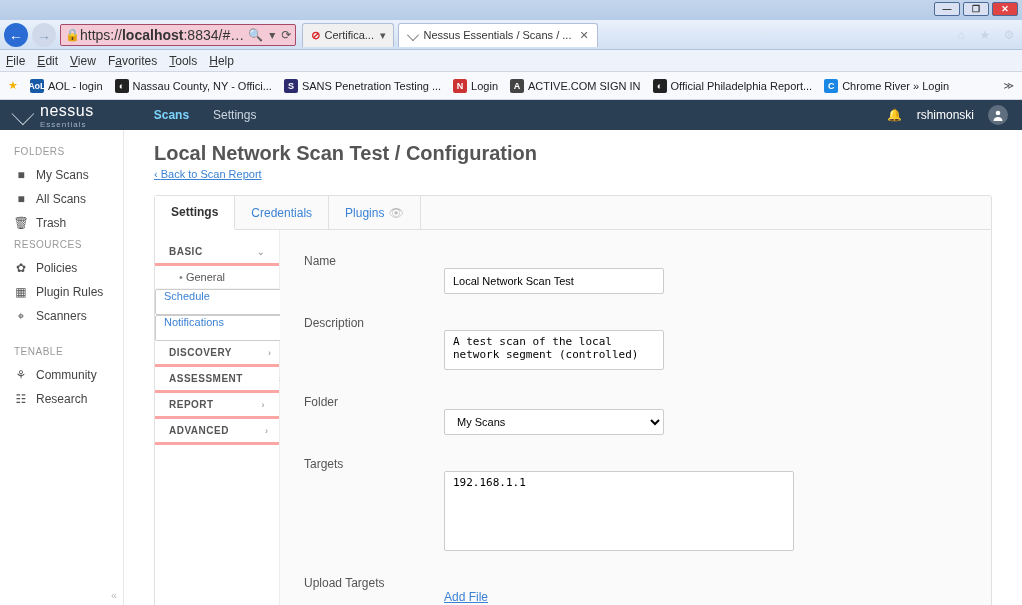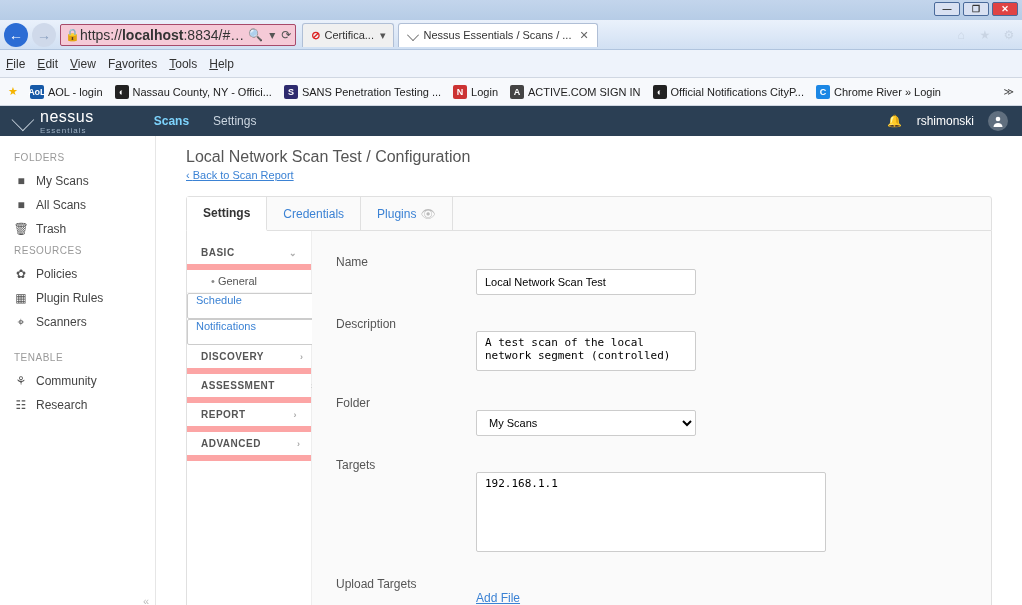--- a/index.html
+++ b/index.html
@@ -25,21 +25,21 @@
 .tab-strip { display:flex; gap:4px; align-items:center; flex:1; }
 .browser-tab { height:24px; background:#fff; border:1px solid #b0bfd6; border-bottom:none; border-radius:3px 3px 0 0; padding:0 8px; display:flex; align-items:center; gap:4px; font-size:11px; }
 .browser-tab.cert { background:#f0f0f0; }
 .cert-x { color:#d22; font-weight:bold; }
 .tab-close { color:#666; font-size:11px; margin-left:4px; }
 .nessus-glyph { width:12px;height:12px;border:1.5px solid #555;border-top:none;border-right:none;transform:rotate(-45deg) scale(0.7); }
 .tool-icons { display:flex; gap:6px; margin-left:auto; color:#fff; }
 .tool-icons span { width:18px;height:18px; display:flex;align-items:center;justify-content:center; color:#c9d4e3; }
 
 
-.menu-bar { height:28px; background:#eef3fb; border-bottom:1px solid #d0d7e2; display:flex; align-items:center; padding:0 6px; gap:12px; font-size:12px; }
+.menu-bar { height:22px; background:#eef3fb; border-bottom:1px solid #d0d7e2; display:flex; align-items:center; padding:0 6px; gap:12px; font-size:12px; }
 .menu-bar span u { text-decoration: underline; }
 
 
 .fav-bar { height:28px; background:#f7f9fc; border-bottom:1px solid #d0d7e2; display:flex; align-items:center; padding:0 8px; gap:12px; font-size:11px; }
 .fav-item { display:flex; align-items:center; gap:4px; color:#222; }
 .fav-icon { width:14px;height:14px; display:flex;align-items:center;justify-content:center; font-size:9px; font-weight:bold; border-radius:2px; }
 .fav-more { margin-left:auto; color:#444; font-size:10px; }
 
 
 .nessus-header { height:30px; background:#2b3f54; color:#fff; display:flex; align-items:center; padding:0 14px; font-size:12px; }
@@ -48,40 +48,40 @@
 .logo-text { font-size:16px; font-weight:500; letter-spacing:.5px; }
 .logo-sub { font-size:8px; color:#9eb0c3; letter-spacing:1px; }
 .nessus-nav { display:flex; gap:24px; }
 .nessus-nav .nav-item { color:#cdd7e1; }
 .nessus-nav .nav-item.active { color:#7dd3fc; font-weight:700; }
 .header-right { margin-left:auto; display:flex; align-items:center; gap:14px; }
 .user-avatar { width:20px;height:20px;border-radius:50%;background:rgba(255,255,255,.25); display:flex;align-items:center;justify-content:center; }
 
 
 .app-body { display:flex; height: calc(605px - 20px - 30px - 22px - 28px - 30px); }
-.sidebar { width:156px; border-right:1px solid #e6e6e6; padding:12px 0; font-size:12px; position:relative; }
+.sidebar { width:124px; border-right:1px solid #e6e6e6; padding:12px 0; font-size:12px; position:relative; }
 .sb-group-title { color:#999; font-size:10px; letter-spacing:.5px; padding:4px 14px 6px; }
 .sb-item { display:flex; align-items:center; gap:8px; padding:5px 14px; color:#444; }
 .sb-item .ic { width:14px; color:#555; display:inline-flex; justify-content:center; }
 .sb-collapse { position:absolute; bottom:4px; right:6px; color:#bbb; font-size:11px; }
 
 .main { flex:1; padding:12px 30px; overflow:auto; }
-.page-title { font-size:16px; color:#555; font-weight:400; margin-bottom:2px; }
+.page-title { font-size:20px; color:#555; font-weight:700; margin-bottom:2px; }
 .back-link { color:#3b82d4; font-size:11px; }
 .back-link::before { content:"‹ "; }
 
 
 .tabs { margin-top:14px; border:1px solid #e0e0e0; border-radius:3px 3px 0 0; display:flex; background:#fafafa; }
 .tab { padding:9px 16px; font-size:12px; border-right:1px solid #e0e0e0; color:#3b82d4; display:flex; align-items:center; gap:4px; }
 .tab.active { background:#fff; color:#333; font-weight:600; border-bottom:2px solid #fff; margin-bottom:-1px; }
 .eye { color:#bbb; font-size:12px; }
 
 .config-panel { border:1px solid #e0e0e0; border-top:none; display:flex; min-height:340px; }
 .left-menu { width:125px; border-right:1px solid #eee; padding:10px 0; font-size:11px; }
-.lm-section { padding:6px 14px; font-weight:700; color:#555; font-size:10px; letter-spacing:.5px; display:flex; justify-content:space-between; align-items:center; border-bottom:6px solid #fca5a5;gap:36px;}
+.lm-section { padding:6px 14px; font-weight:700; color:#555; font-size:10px; letter-spacing:.5px; display:flex; justify-content:space-between; align-items:center; border-bottom:3px solid #fca5a5;gap:36px;}
 .lm-section .chev { color:#aaa; font-size:9px; }
 .lm-sub { padding:5px 14px 5px 24px; color:#555; border-bottom:1px solid #f5f5f5;}
 .lm-sub.sel { color:#3b82d4; }
 .lm-sub.bullet::before { content:"• "; color:#888; }
 
 .form-area { flex:1; background:#fafafa; padding:20px 24px; }
 .form-row { display:flex; align-items:flex-start; margin-bottom:18px; }
 .form-label { width:140px; color:#555; font-size:12px; padding-top:4px; }
 .form-control { flex:0 0 350px;margin-top:18px; }
 .txt { width:220px; height:26px; border:1px solid #ccc; border-radius:2px; padding:0 8px; font-size:11px; background:#fff; }
@@ -163,21 +163,21 @@
       <div class="fav-item">
         <span class="fav-icon" style="background:#c33;color:#fff">N</span>
         <span>Login</span>
       </div>
       <div class="fav-item">
         <span class="fav-icon" style="background:#444;color:#fff">A</span>
         <span>ACTIVE.COM  SIGN IN</span>
       </div>
       <div class="fav-item">
         <span class="fav-icon" style="background:#222;color:#fff">◐</span>
-        <span>Official Notifications CityP...</span>
+        <span>Official Philadelphia Report...</span>
       </div>
       <div class="fav-item">
         <span class="fav-icon" style="background:#1b87e5;color:#fff">C</span>
         <span>Chrome River » Login</span>
       </div>
     </div>
   <span class="fav-more">≫</span>
 </div>
 
 <div class="nessus-header">

